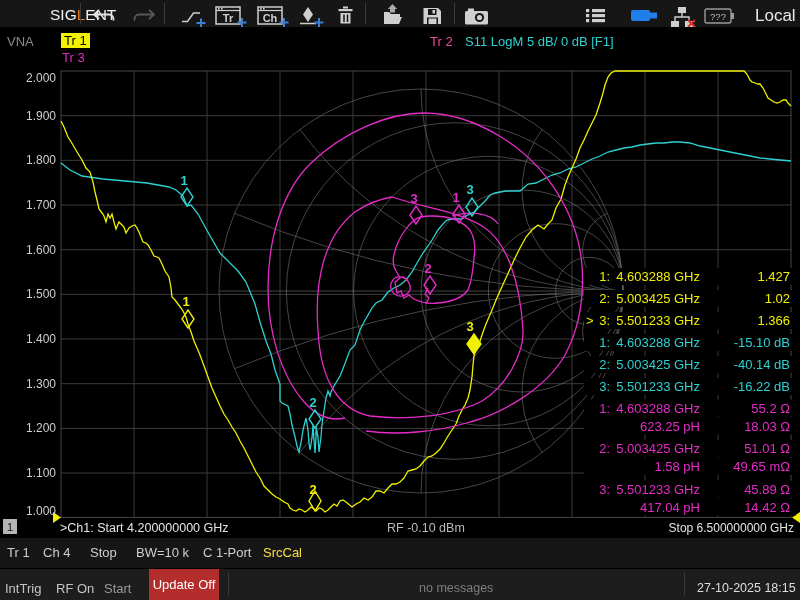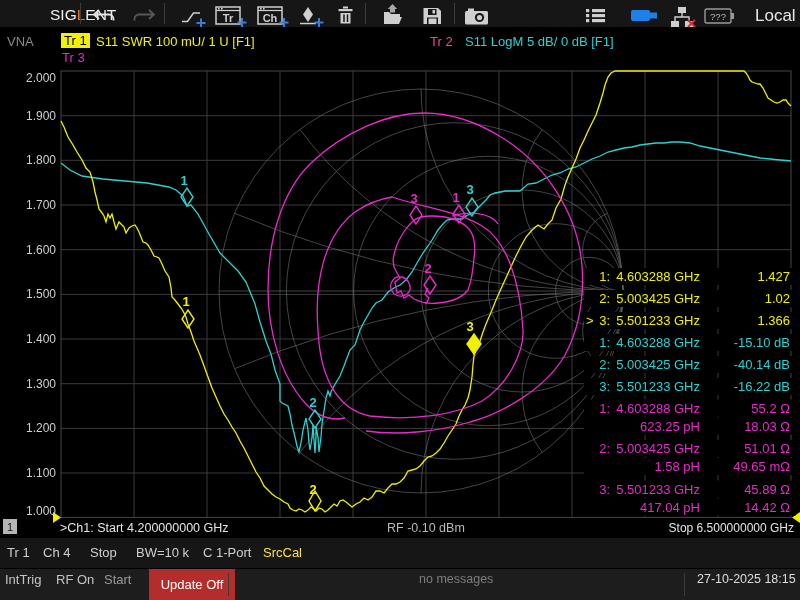--- a/index.html
+++ b/index.html
@@ -7,22 +7,22 @@
 .abs{position:absolute;}
 #toolbar{position:absolute;left:0;top:0;width:800px;height:27px;background:#161616;}
 .tsep{position:absolute;top:3px;width:1px;height:21px;background:#3c3c3c;}
 #logo{position:absolute;left:6px;top:6px;font-size:15.5px;font-weight:normal;color:#f0f0f0;letter-spacing:0px;margin-left:44px;}
 #local{position:absolute;left:755px;top:6px;font-size:17px;color:#e8e8e8;}
 #tracerow{position:absolute;left:0;top:27px;width:800px;height:40px;background:#000;font-size:13px;}
 #tracerow span{position:absolute;white-space:pre;text-align:right;}
 #statusbar{position:absolute;left:0;top:538px;width:800px;height:30px;background:#161616;font-size:13px;color:#cfcfcf;}
 #statusbar span{position:absolute;top:7px;white-space:pre;}
 #bottombar{position:absolute;left:0;top:569px;width:800px;height:31px;background:#1d1d1d;font-size:13px;color:#c4c4c4;}
-#bottombar span{position:absolute;top:3px;white-space:pre;}
-#updoff{position:absolute;left:149px;top:0;width:86px;height:31px;background:#b32d2d;color:#fff;text-align:center;line-height:31px;font-size:13px;}
+#bottombar span{position:absolute;top:12px;white-space:pre;}
+#updoff{position:absolute;left:149px;top:0;width:70px;height:31px;background:#b32d2d;color:#fff;text-align:center;line-height:31px;font-size:13px;}
 .bsep{position:absolute;top:4px;width:1px;height:23px;background:#3a3a3a;}
 </style>
 </head>
 <body>
 <div id="wrap">
 <svg class="abs" style="left:0;top:0" width="800" height="600" viewBox="0 0 800 600">
 <path d="M134,71V517.4 M207,71V517.4 M280,71V517.4 M353,71V517.4 M426,71V517.4 M499,71V517.4 M572,71V517.4 M645,71V517.4 M718,71V517.4 M61,115.7H791 M61,160.3H791 M61,205.0H791 M61,249.7H791 M61,294.4H791 M61,339.0H791 M61,383.7H791 M61,428.4H791 M61,473.0H791" stroke="#3b3b3b" fill="none" stroke-width="1"></path>
       <rect x="61" y="71" width="730" height="446.4" fill="none" stroke="#464646" stroke-width="1"></rect>
 <g stroke="#7f7f7f" fill="none" stroke-width="0.7" opacity="0.78">
         <circle cx="421" cy="291" r="202"></circle>
@@ -185,21 +185,20 @@
         <path d="M688,20 l7,7 M695,20 l-7,7" stroke="#d32f2f" stroke-width="2"></path>
         <rect x="705" y="9" width="26" height="14" rx="2" stroke="#999" fill="none" stroke-width="1.4"></rect>
         <rect x="731" y="13" width="3" height="6" fill="#999"></rect>
         <text x="718" y="20" fill="#bbb" font-size="9.5" text-anchor="middle">???</text>
       </svg>
 <div id="local">Local</div>
 </div>
 <div id="tracerow">
 <span style="left:7px;top:7px;color:#8a8a8a;">VNA</span>
 <span style="left:61px;top:6px;background:#f2f200;color:#000;padding:0px 3px;">Tr 1</span>
-<span style="left:96px;top:7px;color:#f0f000;">S11 SWR 100 mU/ 1 U [F1]</span>
 <span style="left:430px;top:7px;color:#ec4899;">Tr 2</span>
       <span style="left:465px;top:7px;color:#2fd0d0;">S11 LogM 5 dB/ 0 dB [F1]</span>
 <span style="left:62px;top:23px;color:#e62cc8;">Tr 3</span>
 </div>
 <div id="statusbar">
 <span style="left:7px">Tr 1</span>
 <span style="left:43px">Ch 4</span>
 <span style="left:90px">Stop</span>
 <span style="left:136px">BW=10 k</span>
 <span style="left:203px">C 1-Port</span>

